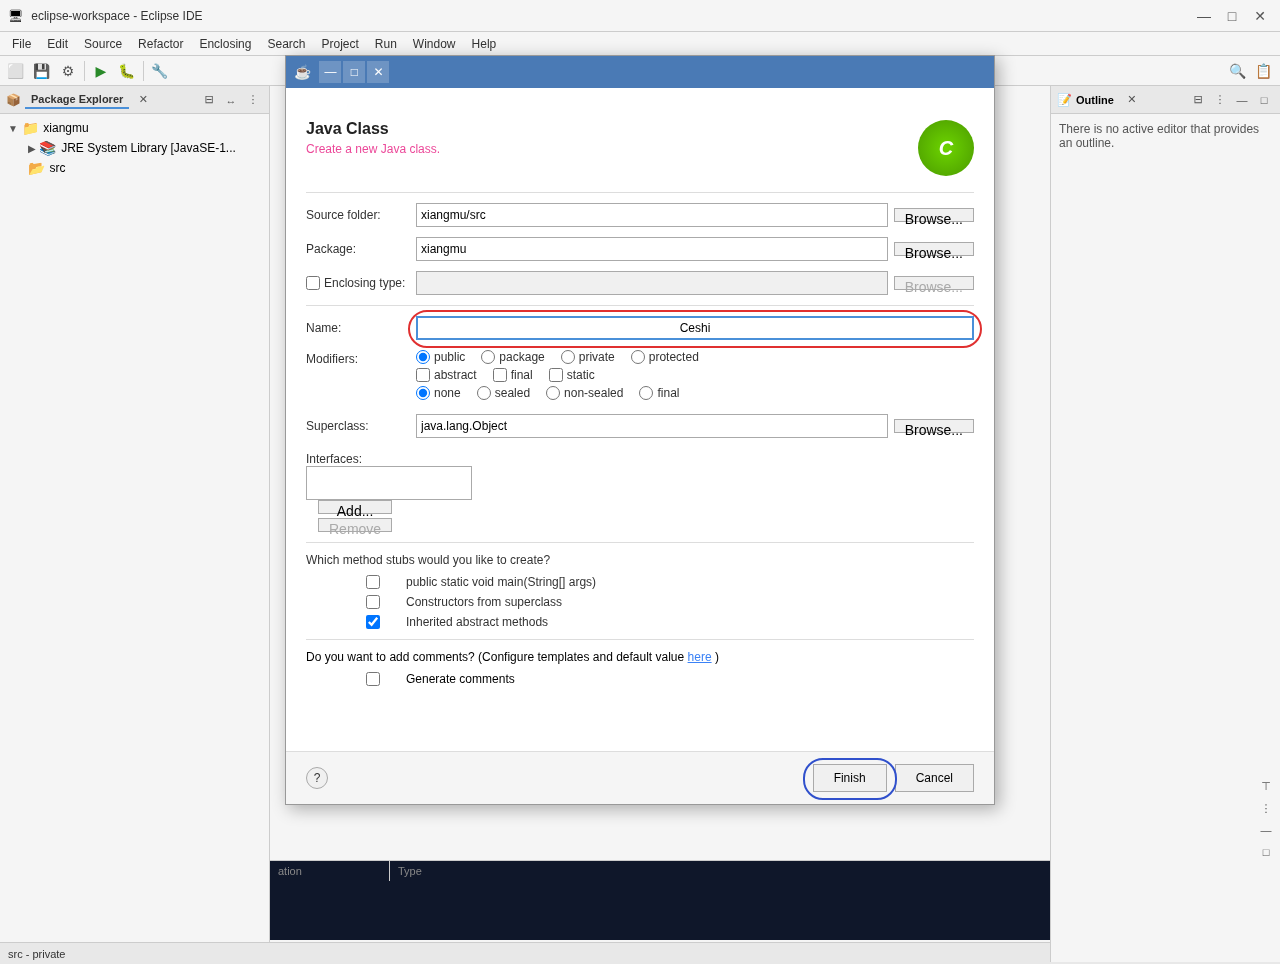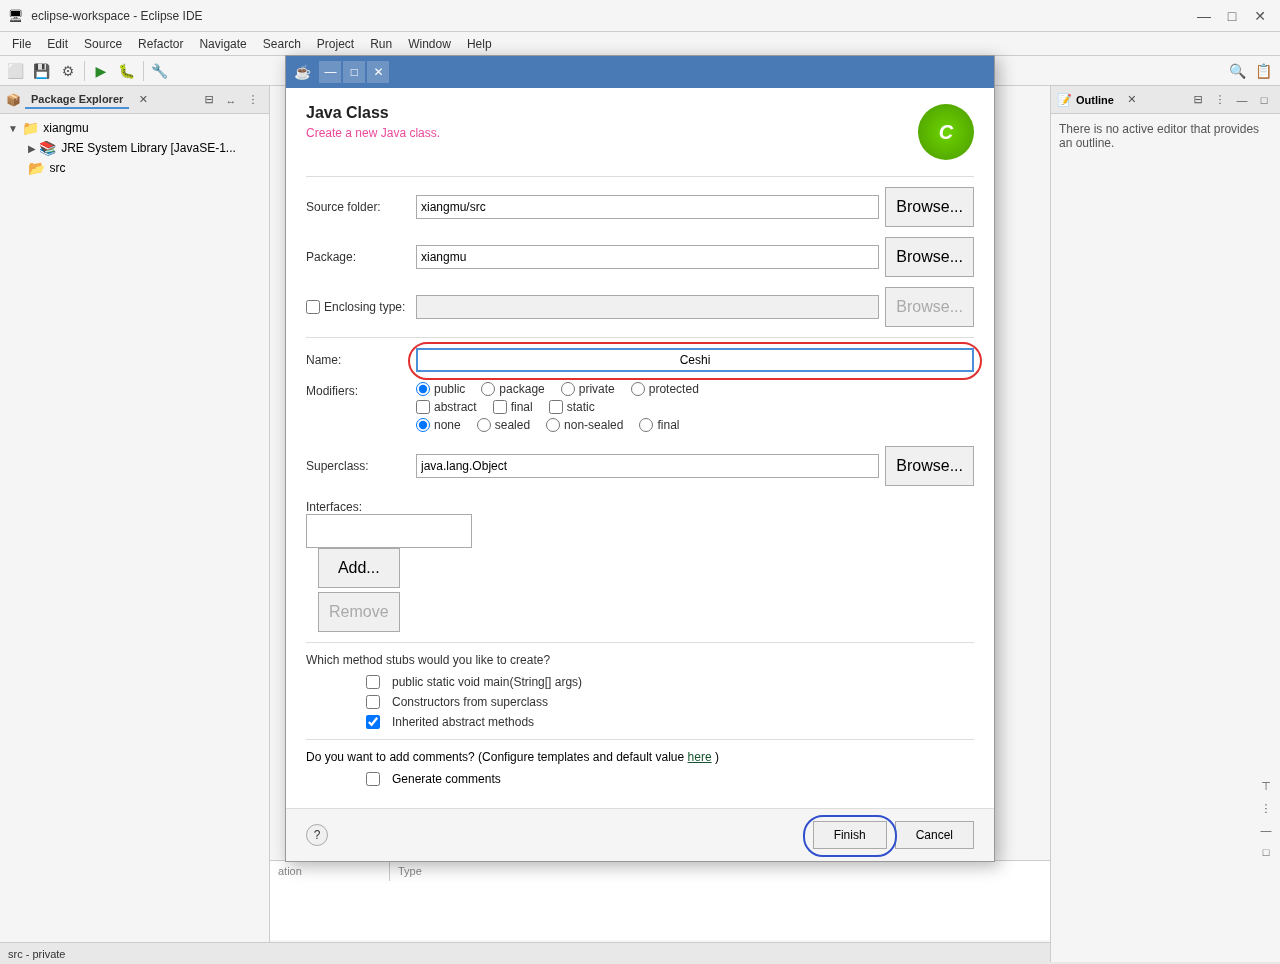--- a/index.html
+++ b/index.html
@@ -45,33 +45,33 @@
     .status-bar { position: fixed; bottom: 0; left: 0; right: 0; height: 22px; background: #e8e8e8; border-top: 1px solid #ccc; display: flex; align-items: center; padding: 0 8px; font-size: 11px; color: #333; }
 
     
     .dialog-overlay { position: fixed; top: 0; left: 0; right: 0; bottom: 0; z-index: 100; display: flex; align-items: flex-start; justify-content: center; padding-top: 55px; }
     .dialog { background: white; border: 1px solid #999; box-shadow: 4px 4px 16px rgba(0,0,0,0.3); width: 710px; min-height: 750px; display: flex; flex-direction: column; }
     .dialog-title-bar { background: #4a7ab5; height: 32px; display: flex; align-items: center; padding: 0 8px; gap: 8px; }
     .dialog-title-icon { color: white; font-size: 14px; }
     .dialog-title-text { color: white; font-size: 12px; font-weight: 500; flex: 1; }
     .dialog-title-controls { display: flex; gap: 2px; }
     .dialog-title-btn { width: 22px; height: 22px; border: none; background: rgba(255,255,255,0.2); cursor: pointer; color: white; font-size: 12px; display: flex; align-items: center; justify-content: center; }
-    .dialog-body { padding: 16px 20px; flex: 1; }
+    .dialog-body { padding: 32px 20px; flex: 1; }
     .dialog-header-section { display: flex; align-items: flex-start; justify-content: space-between; margin-bottom: 16px; }
     .dialog-header-text h2 { font-size: 16px; font-weight: 600; color: #222; margin-bottom: 4px; }
     .dialog-header-text p { font-size: 12px; color: #ec4899; text-align: right; }
     .java-logo { width: 56px; height: 56px; background: radial-gradient(circle, #6dd400, #4a9900); border-radius: 50%; display: flex; align-items: center; justify-content: center; }
     .java-logo-text { color: white; font-weight: bold; font-size: 20px; font-style: italic; }
 
     
     .form-row { display: flex; align-items: center; margin-bottom: 10px; }
     .form-label { width: 110px; font-size: 12px; color: #333; flex-shrink: 0; }
     .form-input { flex: 1; height: 24px; border: 1px solid #aaa; background: white; padding: 2px 4px; font-size: 12px; }
     .form-input.highlighted { border: 2px solid #4a90d9; }
-    .browse-btn { margin-left: 6px; padding: 2px 10px; height: 40px; border: 1px solid #aaa; background: #f0f0f0; cursor: pointer; font-size: 16px; white-space: nowrap; }
+    .browse-btn { margin-left: 6px; padding: 2px 10px; height: 14px; border: 1px solid #aaa; background: #f0f0f0; cursor: pointer; font-size: 14px; white-space: nowrap; }
     .browse-btn.disabled { color: #aaa; cursor: default; }
     input[type="checkbox"] { width: 14px; height: 14px; }
     input[type="radio"] { width: 14px; height: 14px; }
 
     
     .form-divider { border: none; border-top: 1px solid #ddd; margin: 10px 0; }
 
     
     .name-field-wrapper { position: relative; flex: 1; }
     .name-circle { position: absolute; top: -6px; left: -8px; right: -8px; bottom: -8px; border: 2px solid #e03030; border-radius: 20px; pointer-events: none; }
@@ -83,23 +83,23 @@
     .modifiers-row { display: flex; align-items: center; gap: 16px; margin-bottom: 4px; }
     .radio-label { display: flex; align-items: center; gap: 4px; font-size: 12px; color: #333; }
     .checkbox-option { display: flex; align-items: center; gap: 4px; font-size: 12px; color: #333; }
 
     
     .interfaces-box { flex: 1; height: 70px; border: 1px solid #aaa; background: white; }
     .interfaces-buttons { display: flex; flex-direction: column; gap: 4px; margin-left: 6px; }
 
     
     .method-stubs-label { font-size: 12px; color: #333; margin-bottom: 8px; }
-    .method-stub-row { display: flex; align-items: flex-end; gap: 6px; margin-bottom: 6px; }
+    .method-stub-row { display: flex; align-items: flex-end; gap: 20px; margin-bottom: 6px; }
     .method-stub-text { font-size: 12px; color: #333; }
-    .here-link { color: #14532d; text-decoration: underline; cursor: pointer; }
+    .here-link { color: #3b82f6; text-decoration: underline; cursor: pointer; }
 
     
     .dialog-footer { display: flex; align-items: center; justify-content: space-between; padding: 12px 20px; border-top: 1px solid #ddd; background: #f5f5f5; }
     .dialog-footer-left { display: flex; align-items: center; }
     .dialog-footer-right { display: flex; gap: 8px; align-items: center; }
     .finish-btn-wrapper { position: relative; }
     .finish-circle { position: absolute; top: -6px; left: -10px; right: -10px; bottom: -8px; border: 2px solid #3050cc; border-radius: 20px; pointer-events: none; }
     .btn-primary { padding: 4px 20px; height: 28px; border: 1px solid #aaa; background: #f0f0f0; cursor: pointer; font-size: 12px; }
     .help-icon { width: 22px; height: 22px; border: 1px solid #aaa; border-radius: 50%; background: #f0f0f0; cursor: pointer; font-size: 12px; display: flex; align-items: center; justify-content: center; color: #333; }
 
@@ -119,21 +119,21 @@
     <button class="title-bar-btn">□</button>
     <button class="title-bar-btn close">✕</button>
   </div>
 </div>
 
 <div class="menu-bar">
   <span class="menu-item">File</span>
   <span class="menu-item">Edit</span>
   <span class="menu-item">Source</span>
   <span class="menu-item">Refactor</span>
-  <span class="menu-item">Navigate</span>
+  <span class="menu-item">Enclosing</span>
   <span class="menu-item">Search</span>
   <span class="menu-item">Project</span>
   <span class="menu-item">Run</span>
   <span class="menu-item">Window</span>
   <span class="menu-item">Help</span>
 </div>
 
 <div class="toolbar">
   <button class="toolbar-btn">⬜</button>
   <button class="toolbar-btn">💾</button>
@@ -178,21 +178,21 @@
           <span class="tree-icon">📂</span>
           <span class="tree-label">src</span>
         </div>
       </div>
     </div>
   </div>
 
   <div class="center-area">
     <div class="editor-placeholder"></div>
 
-    <div style="position:absolute; bottom:22px; left:0; right:0; height:80px; background:#ffffff; border-top:1px solid #ccc; display:flex; align-items:flex-start;">
+    <div style="position:absolute; bottom:22px; left:0; right:0; height:80px; background:#0f172a; border-top:1px solid #ccc; display:flex; align-items:flex-start;">
       <div style="padding:4px 8px; font-size:11px; color:#888; border-right:1px solid #ccc; width:120px;">ation</div>
       <div style="padding:4px 8px; font-size:11px; color:#888;">Type</div>
     </div>
 
     <div class="outline-panel">
       <div class="outline-header">
         <span>📝</span>
         <span style="font-size:11px; font-weight:600;">Outline</span>
         <button class="panel-ctrl-btn" style="margin-left:4px;">✕</button>
         <div class="outline-controls">

